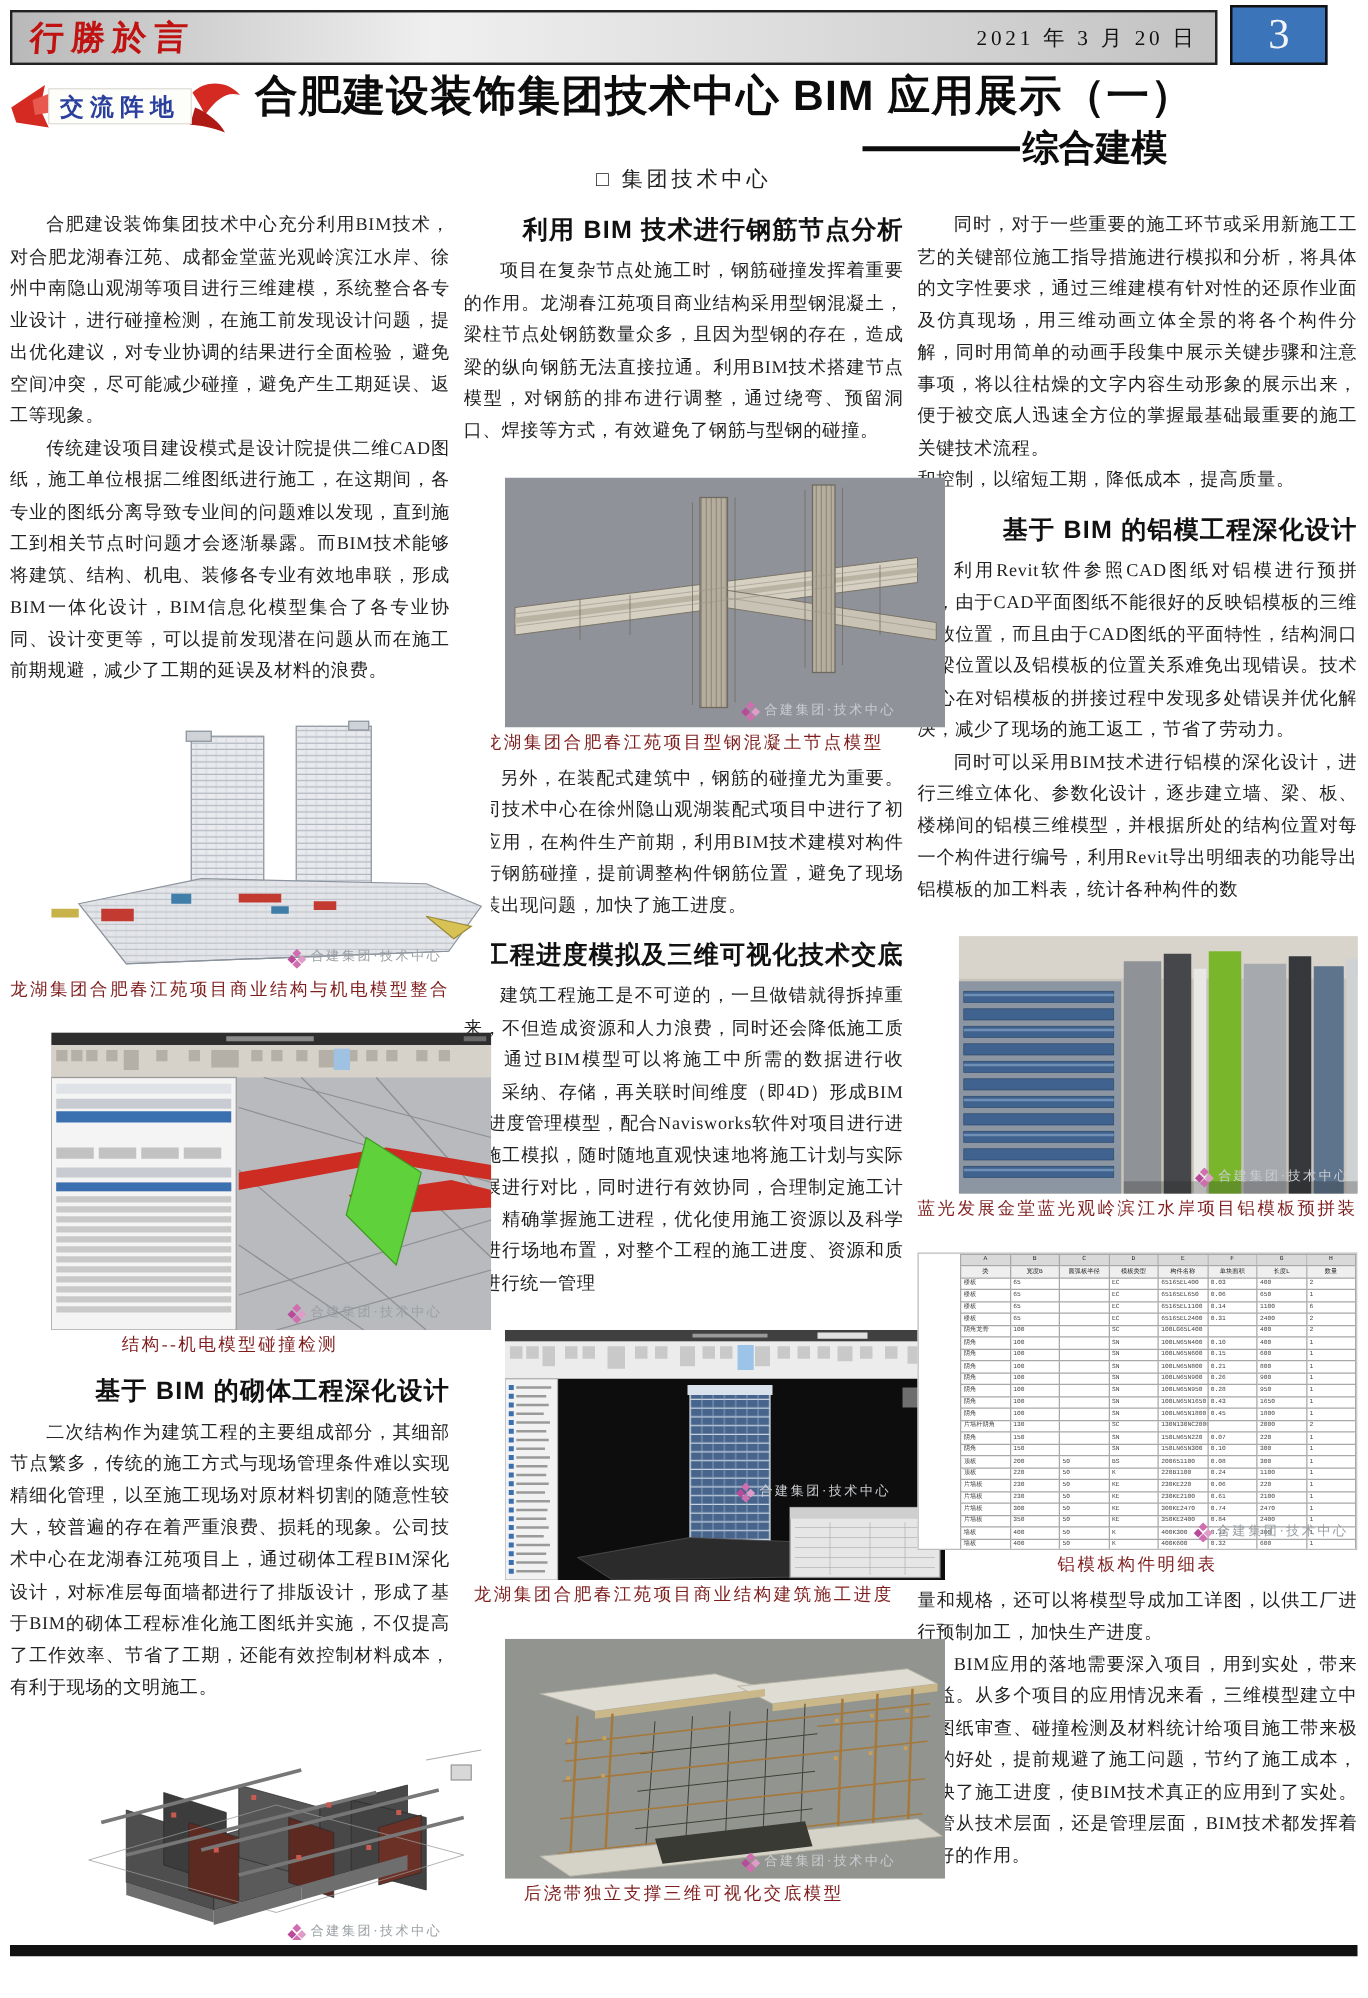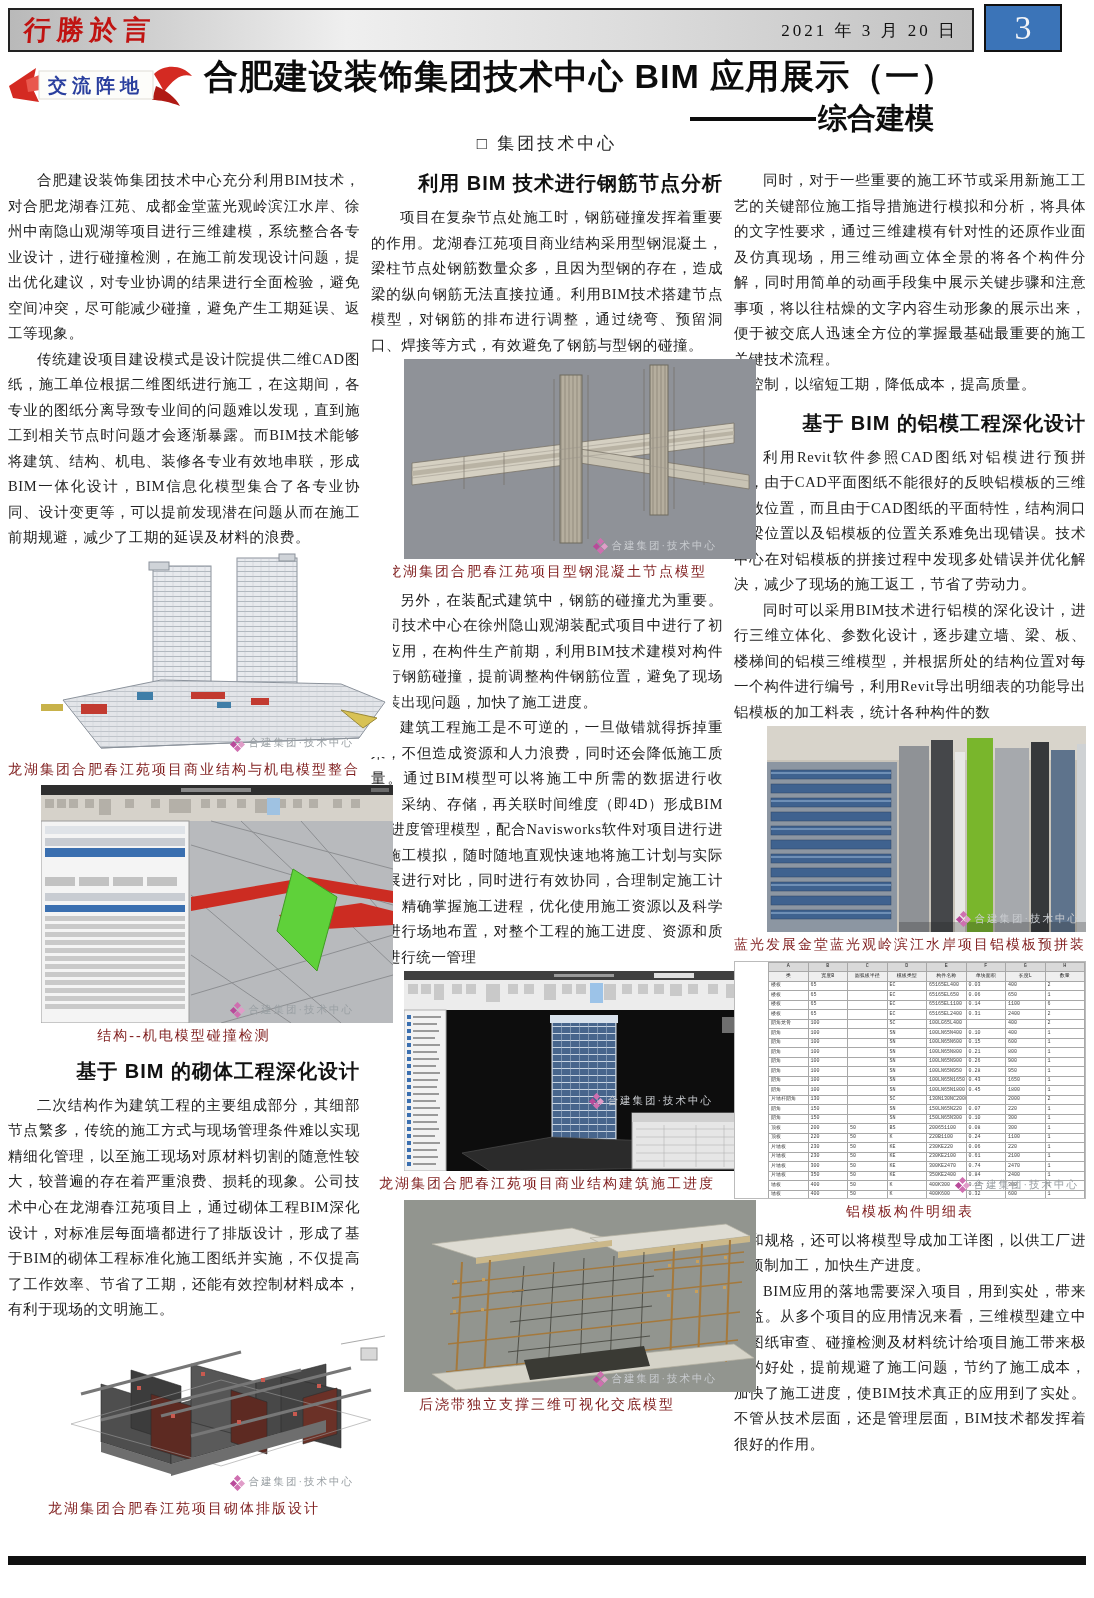--- a/index.html
+++ b/index.html
@@ -47,21 +47,21 @@
   }
   .col{width:352px;}
   .para{
     margin:0;text-indent:2em;text-align:justify;
     font-size:14.5px;line-height:1.76;letter-spacing:0.6px;color:#222;
   }
   .sec-heading{
     text-align:right;font-family:"Liberation Sans",sans-serif;font-weight:bold;
     font-size:20px;letter-spacing:1px;color:#111;margin:12px 0 8px;
   }
-  .fig{position:relative;margin:1px 0 0;line-height:0;padding-left:33px;}
+  .fig{position:relative;margin:24px 0 0;line-height:0;padding-left:33px;}
   .fig svg{display:block;}
   .fig-caption{
     text-align:center;font-size:14px;letter-spacing:2px;color:#7f1d1d;
     margin:3px 0 6px;line-height:1.4;
   }
   .wm{
     position:absolute;right:6px;bottom:5px;display:flex;align-items:center;gap:4px;
     font-size:10.5px;letter-spacing:2px;color:#9aa0a4;line-height:1;pointer-events:none;
   }
   .wm.light{color:#c9ccd0;}
@@ -328,20 +328,21 @@
           <rect x="2" y="6" width="5" height="5" fill="#b94a9a" transform="rotate(45 4.5 8.5)"></rect>
           <rect x="10" y="6" width="5" height="5" fill="#e09cc8" transform="rotate(45 12.5 8.5)"></rect>
           <rect x="6" y="10" width="5" height="5" fill="#cf6fb0" transform="rotate(45 8.5 12.5)"></rect>
         </svg>
         <span>合建集团·技术中心</span>
       </div>
     </div>
     <div class="fig-caption">龙湖集团合肥春江苑项目型钢混凝土节点模型</div>
 
     <p class="para">另外，在装配式建筑中，钢筋的碰撞尤为重要。公司技术中心在徐州隐山观湖装配式项目中进行了初步应用，在构件生产前期，利用BIM技术建模对构件进行钢筋碰撞，提前调整构件钢筋位置，避免了现场安装出现问题，加快了施工进度。</p>
+    <div class="sec-heading">工程进度模拟及三维可视化技术交底</div>
     <p class="para">建筑工程施工是不可逆的，一旦做错就得拆掉重来，不但造成资源和人力浪费，同时还会降低施工质量。通过BIM模型可以将施工中所需的数据进行收集、采纳、存储，再关联时间维度（即4D）形成BIM 4D进度管理模型，配合Navisworks软件对项目进行进度施工模拟，随时随地直观快速地将施工计划与实际进展进行对比，同时进行有效协同，合理制定施工计划、精确掌握施工进程，优化使用施工资源以及科学地进行场地布置，对整个工程的施工进度、资源和质量进行统一管理</p>
 
     <div class="fig">
       <svg width="352" height="200" viewBox="0 0 352 200">
         <defs>
           <pattern id="twr" width="9" height="7" patternUnits="userSpaceOnUse">
             <rect width="9" height="7" fill="#47658c"></rect>
             <path d="M0 6.5 H9" stroke="#c8d4e2" stroke-width="1"></path>
             <path d="M4.5 0 V7" stroke="#9fb2c8" stroke-width="0.6"></path>
           </pattern>

